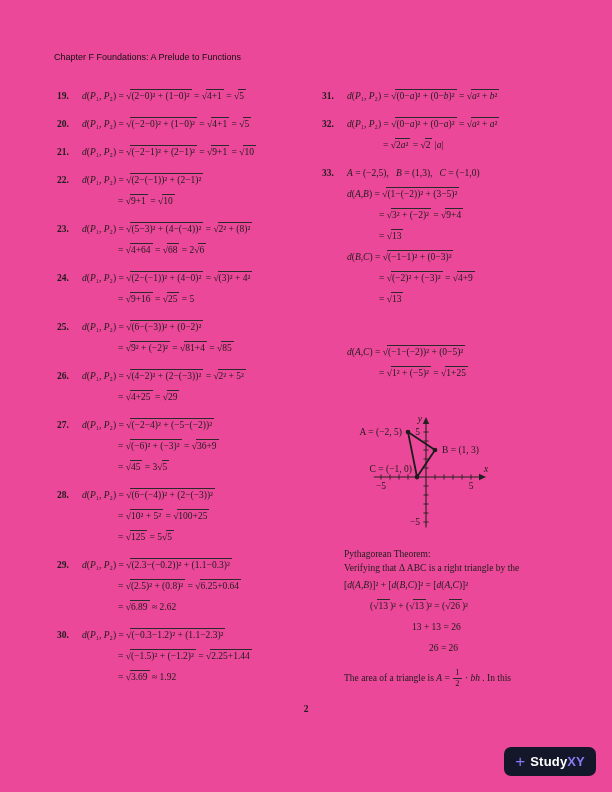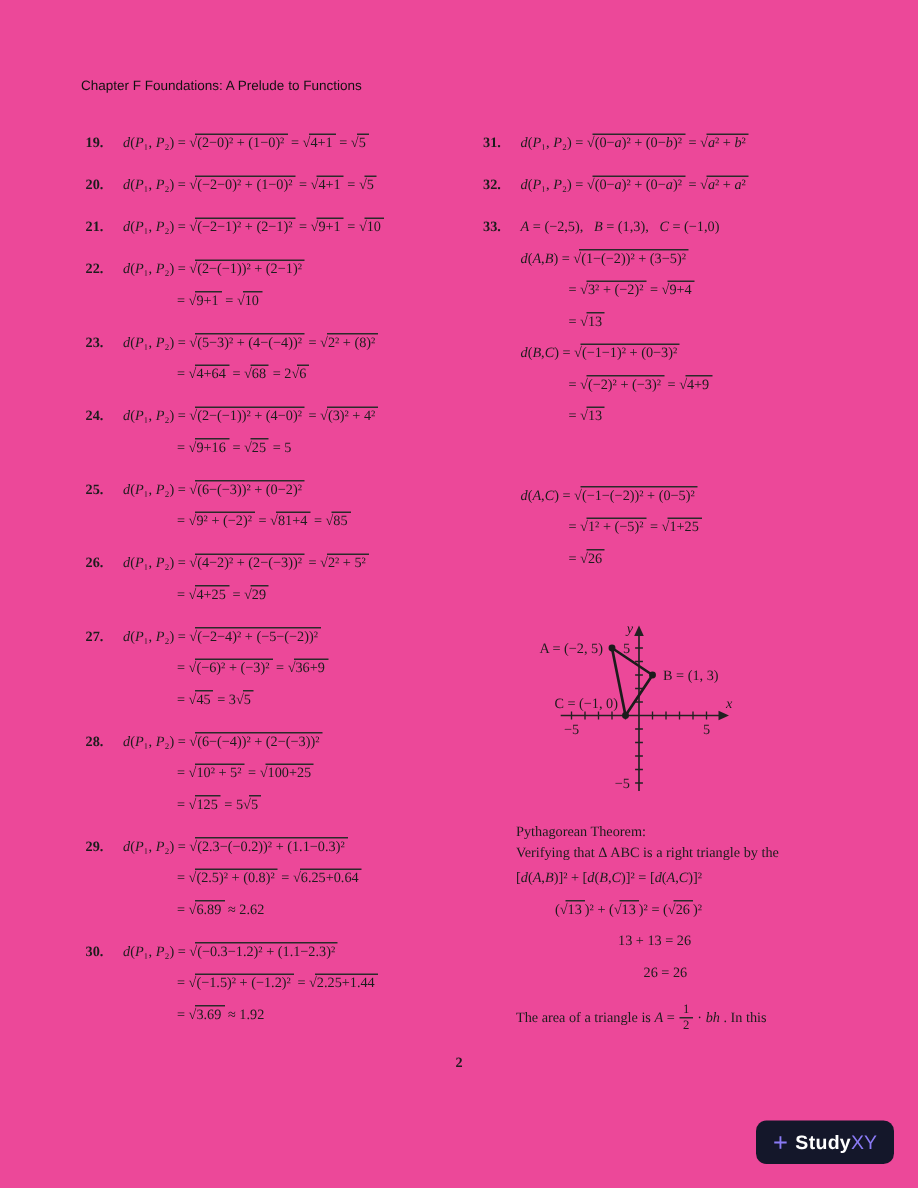--- a/index.html
+++ b/index.html
@@ -25,21 +25,21 @@
   .vline{font-size:9.5px;line-height:21px;white-space:nowrap;}
   .area-par{font-size:9.5px;line-height:26px;margin-left:22px;margin-top:6px;}
   .area-cont{font-size:9.5px;line-height:18px;margin-left:22px;margin-top:2px;}
   .pagenum{position:absolute;left:0;right:0;top:704px;text-align:center;
            font-size:9.5px;font-weight:bold;}
   .logo{position:absolute;left:504px;top:747px;width:92px;height:29px;border-radius:7px;
         background:#14172a;display:flex;align-items:center;justify-content:center;
         font-family:"Liberation Sans",sans-serif;}
   .logo-plus{font-size:17px;font-weight:300;margin-right:5px;line-height:1;}
   .logo-brand{font-size:13px;font-weight:bold;letter-spacing:0.2px;}
-  .logo-suffix{font-size:13px;font-weight:normal;}
+  .logo-suffix{font-size:13px;font-weight:bold;}
   
   .ax{stroke:#222;stroke-width:1.1;}
   .tk{stroke:#222;stroke-width:0.9;}
   .tri{fill:none;stroke:#1c1c1c;stroke-width:1.8;stroke-linejoin:round;}
   .dot{fill:#1c1c1c;}
   .tl{font-family:"Liberation Serif",serif;font-size:9.5px;fill:#1c1c1c;}
   .axl{font-family:"Liberation Serif",serif;font-size:9.5px;font-style:italic;fill:#1c1c1c;}
   .arr{fill:#222;}
 </style>
 </head>
@@ -142,35 +142,35 @@
         <div class="prob">
           <span class="pnum">31.</span>
           <div class="pbody">
             <div class="mline math" style="margin-left: 0px;"><i>d</i>(<i>P</i>₁, <i>P</i>₂) = <span class="sq">√<span class="ov">(0−<i>a</i>)² + (0−<i>b</i>)²</span></span> = <span class="sq">√<span class="ov"><i>a</i>² + <i>b</i>²</span></span></div>
           </div>
         </div>
         <div class="prob">
           <span class="pnum">32.</span>
           <div class="pbody">
             <div class="mline math" style="margin-left: 0px;"><i>d</i>(<i>P</i>₁, <i>P</i>₂) = <span class="sq">√<span class="ov">(0−<i>a</i>)² + (0−<i>a</i>)²</span></span> = <span class="sq">√<span class="ov"><i>a</i>² + <i>a</i>²</span></span></div>
+            <div class="mline math" style="margin-left: 36px;">= <span class="sq">√<span class="ov">2<i>a</i>²</span></span> = <span class="sq">√<span class="ov">2</span></span> |<i>a</i>|</div>
           </div>
         </div>
         <div class="prob">
           <span class="pnum">33.</span>
           <div class="pbody">
             <div class="mline math" style="margin-left: 0px;"><i>A</i> = (−2,5),  <i>B</i> = (1,3),  <i>C</i> = (−1,0)</div>
             <div class="mline math" style="margin-left: 0px;"><i>d</i>(<i>A</i>,<i>B</i>) = <span class="sq">√<span class="ov">(1−(−2))² + (3−5)²</span></span></div>
             <div class="mline math" style="margin-left: 32px;">= <span class="sq">√<span class="ov">3² + (−2)²</span></span> = <span class="sq">√<span class="ov">9+4</span></span></div>
             <div class="mline math" style="margin-left: 32px;">= <span class="sq">√<span class="ov">13</span></span></div>
             <div class="mline math" style="margin-left: 0px;"><i>d</i>(<i>B</i>,<i>C</i>) = <span class="sq">√<span class="ov">(−1−1)² + (0−3)²</span></span></div>
             <div class="mline math" style="margin-left: 32px;">= <span class="sq">√<span class="ov">(−2)² + (−3)²</span></span> = <span class="sq">√<span class="ov">4+9</span></span></div>
             <div class="mline math" style="margin-left: 32px;">= <span class="sq">√<span class="ov">13</span></span></div>
             <div class="mline math" style="margin-left: 0px; margin-top: 32px;"><i>d</i>(<i>A</i>,<i>C</i>) = <span class="sq">√<span class="ov">(−1−(−2))² + (0−5)²</span></span></div>
             <div class="mline math" style="margin-left: 32px;">= <span class="sq">√<span class="ov">1² + (−5)²</span></span> = <span class="sq">√<span class="ov">1+25</span></span></div>
-            <div class="mline math" style="margin-left: 32px;">= <span class="sq">√<span class="ov">26</span></span></div>
           </div>
         </div>
       </div>
 
     <div class="figure-wrap">
       <svg id="fig-svg" width="172" height="144">
           <line class="ax" x1="43.800000000000004" y1="86" x2="150" y2="86"></line>
           <line class="ax" x1="96" y1="136.4" x2="96" y2="32"></line>
           <polygon class="arr" points="156,86 149,82.8 149,89.2"></polygon>
           <polygon class="arr" points="96,26 92.8,33 99.2,33"></polygon>

